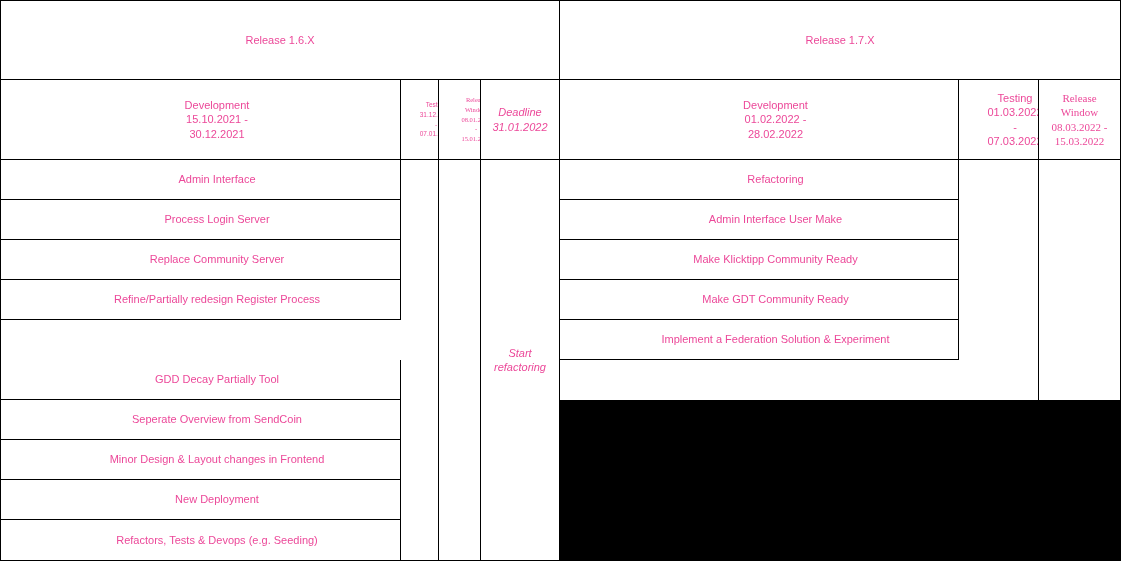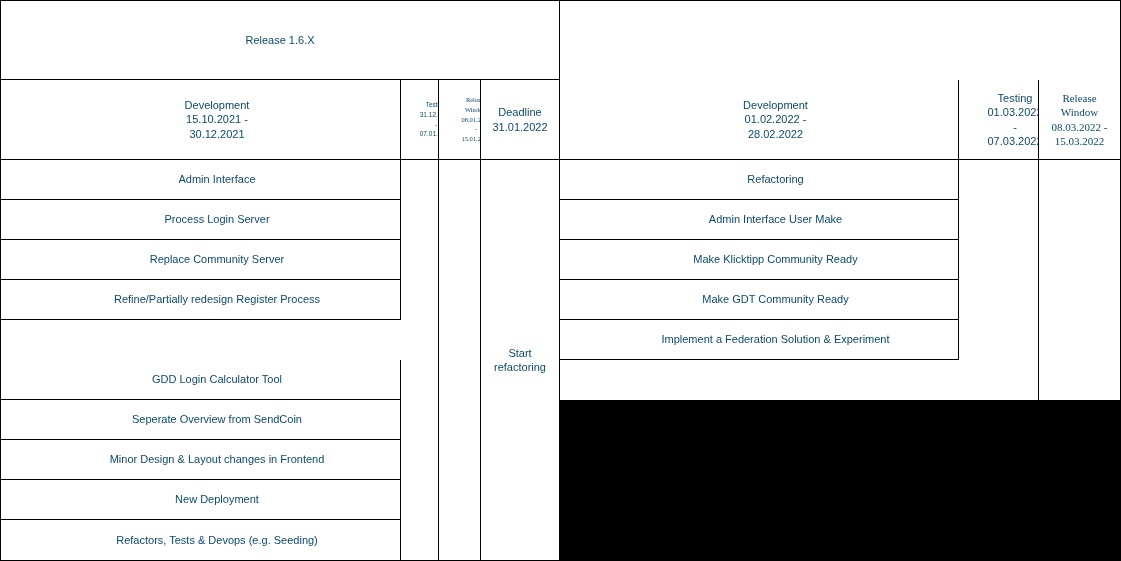--- a/index.html
+++ b/index.html
@@ -3,21 +3,21 @@
 <meta charset="utf-8">
 <style>
   html, body { margin: 0; padding: 0; background: #ffffff; }
   body { font-family: "Liberation Sans", sans-serif; }
   #canvas {
     position: relative;
     width: 1121px;
     height: 561px;
     background: #ffffff;
     overflow: hidden;
-    color: #0c4a6e;
+    color: #ec4899;
   }
   .tbl { position: absolute; display: grid; box-sizing: border-box; background: #fff; }
   #release16-table {
     left: 0; top: 0; width: 560px; height: 561px;
     border: 1px solid #000;
     grid-template-columns: 400px 38px 42px 78px;
     grid-template-rows: 79px 80px repeat(10, 40px);
   }
   #release17-table {
     left: 560px; top: 0; width: 561px; height: 400px;
@@ -29,21 +29,21 @@
     display: flex; align-items: center; justify-content: center;
     text-align: center; white-space: pre-line;
     font-size: 11px; line-height: 1.3;
     overflow: hidden; box-sizing: border-box;
   }
   .br { border-right: 1px solid #000; padding-left: 33px; }
   .bb { border-bottom: 1px solid #000; }
   .small { font-size: 6.5px; line-height: 1.5; }
   .span-title { grid-column: 1 / -1; grid-row: 1; }
   .col1 { grid-column: 1; } .col2 { grid-column: 2; }
-  .col3 { grid-column: 3; font-family: Liberation Serif, serif; } .col4 { grid-column: 4; }
+  .col3 { grid-column: 3; font-family: Liberation Serif, serif; } .col4 { grid-column: 4; font-style: italic; }
   .row2 { grid-row: 2; }
   .tallspan { grid-row: 3 / 13; }
   .tallspan-r { grid-row: 3 / 9; }
   #redacted-region {
     position: absolute; left: 560px; top: 400px;
     width: 561px; height: 161px;
     background: #000000;
   }
 </style>
 </head>
@@ -66,33 +66,34 @@
 08.01.2022
 -
 15.01.2022</div>
     <div class="cell col4 row2 bb">Deadline
 31.01.2022</div>
 
     <div class="cell col1 br bb" style="grid-row:3">Admin Interface</div>
     <div class="cell col1 br bb" style="grid-row:4">Process Login Server</div>
     <div class="cell col1 br bb" style="grid-row:5">Replace Community Server</div>
     <div class="cell col1 br bb" style="grid-row:6">Refine/Partially redesign Register Process</div>
-    <div class="cell col1 br bb" style="grid-row:8">GDD Login Calculator Tool</div>
+    <div class="cell col1 br bb" style="grid-row:8">GDD Decay Partially Tool</div>
     <div class="cell col1 br bb" style="grid-row:9">Seperate Overview from SendCoin</div>
     <div class="cell col1 br bb" style="grid-row:10">Minor Design &amp; Layout changes in Frontend</div>
     <div class="cell col1 br bb" style="grid-row:11">New Deployment</div>
     <div class="cell col1 br" style="grid-row:12">Refactors, Tests &amp; Devops (e.g. Seeding)</div>
 
     <div class="cell col2 br tallspan"></div>
     <div class="cell col3 br tallspan"></div>
     <div class="cell col4 tallspan">Start
 refactoring</div>
   </div>
 
   <div class="tbl" id="release17-table">
+    <div class="cell span-title bb">Release 1.7.X</div>
 
     <div class="cell col1 row2 br bb">Development
 01.02.2022 -
 28.02.2022</div>
     <div class="cell col2 row2 br bb">Testing
 01.03.2022 -
 07.03.2022</div>
     <div class="cell col3 row2 bb">Release
 Window
 08.03.2022 -

